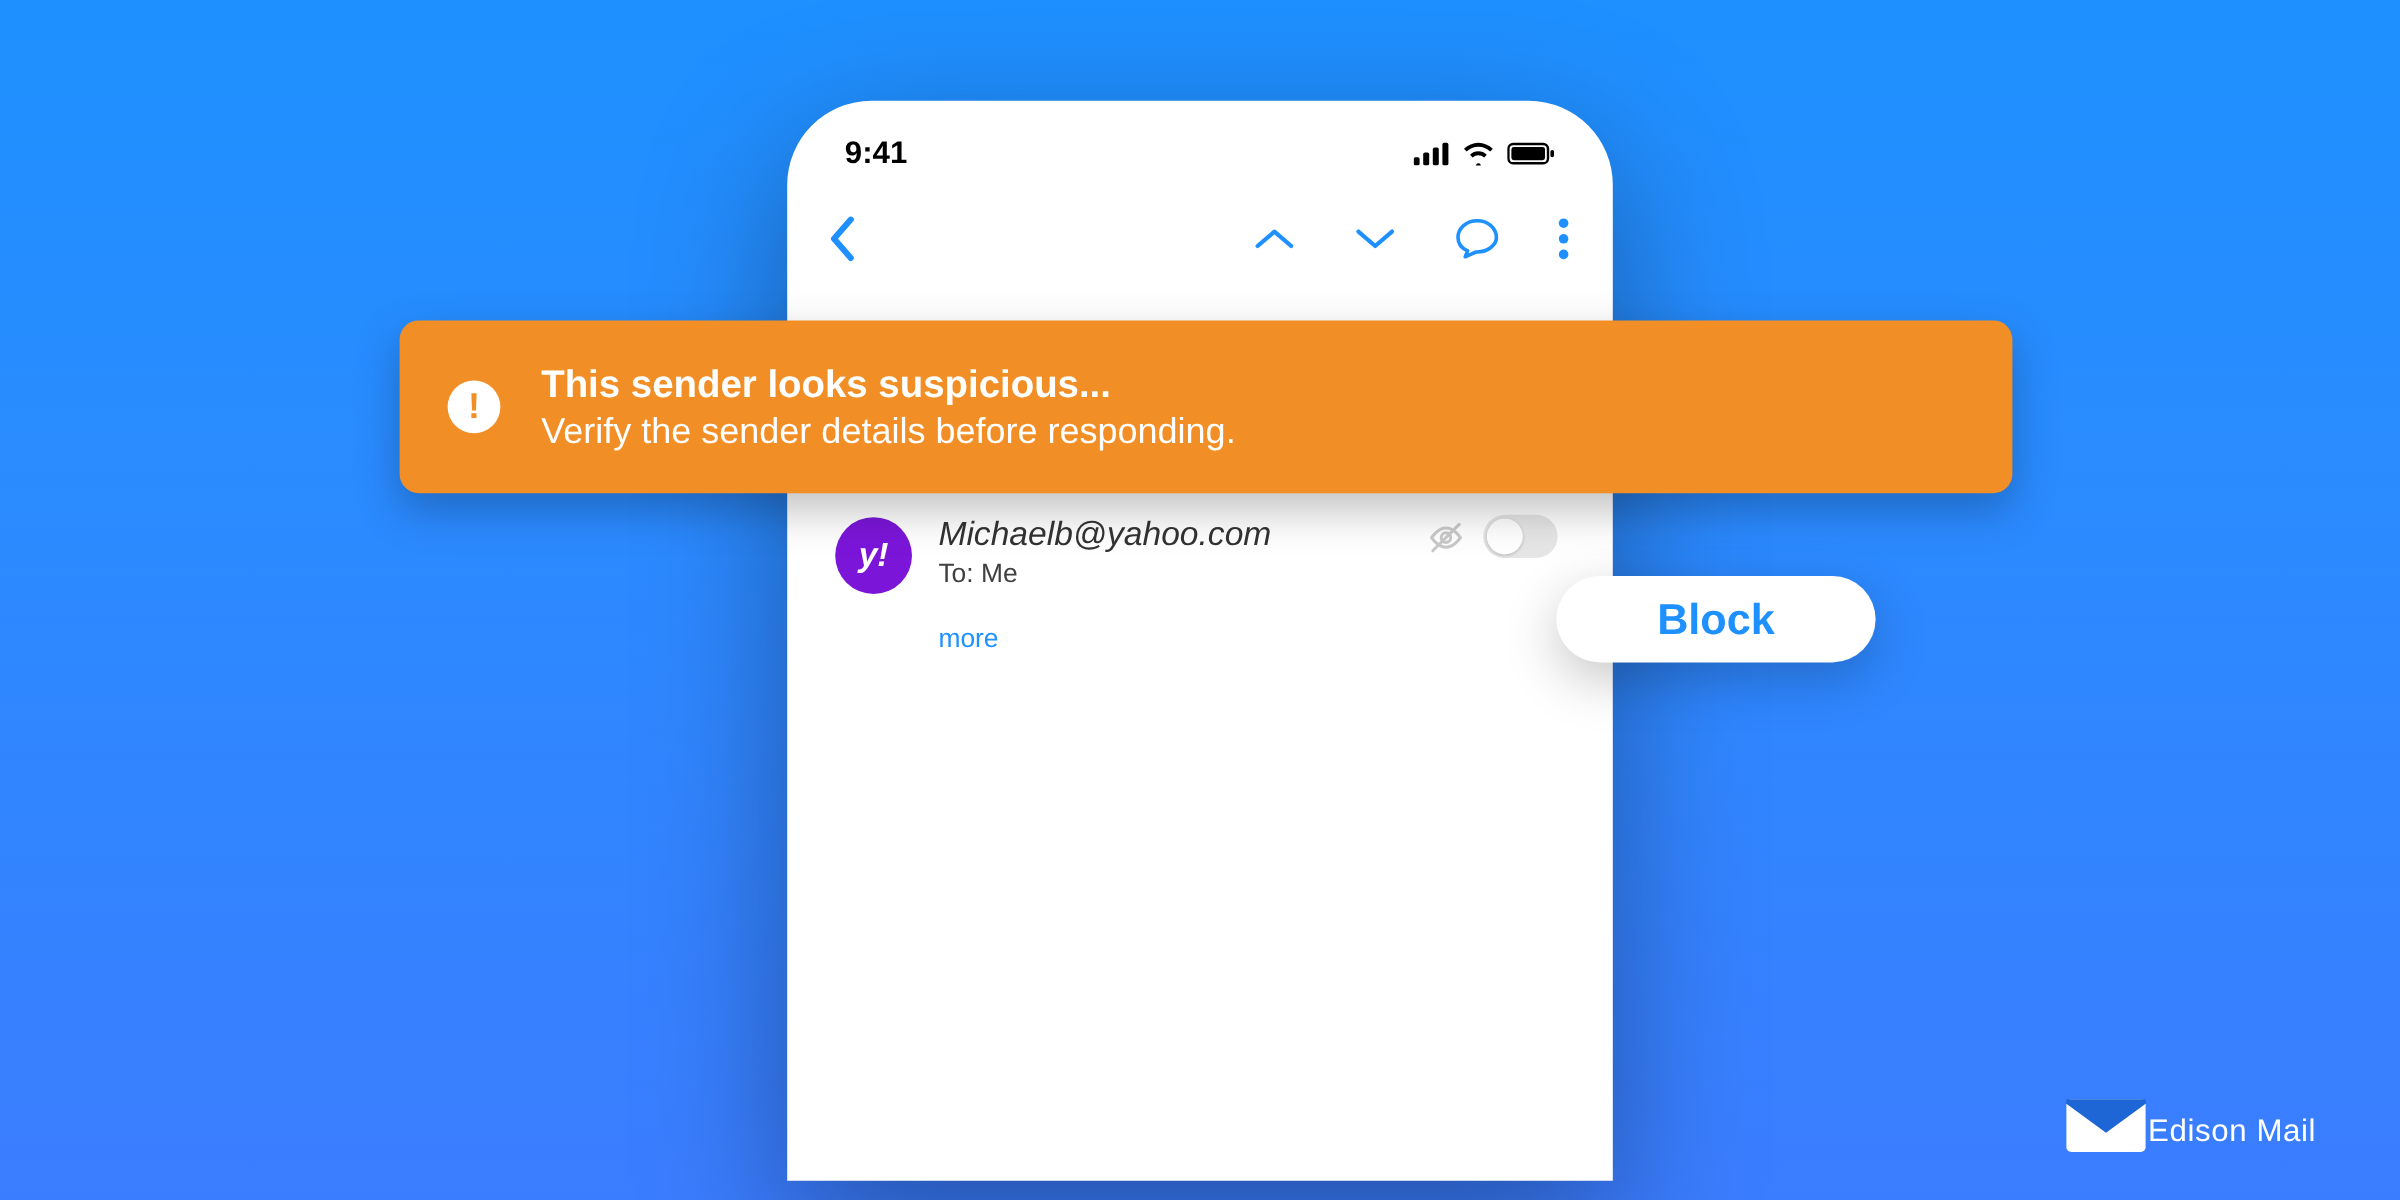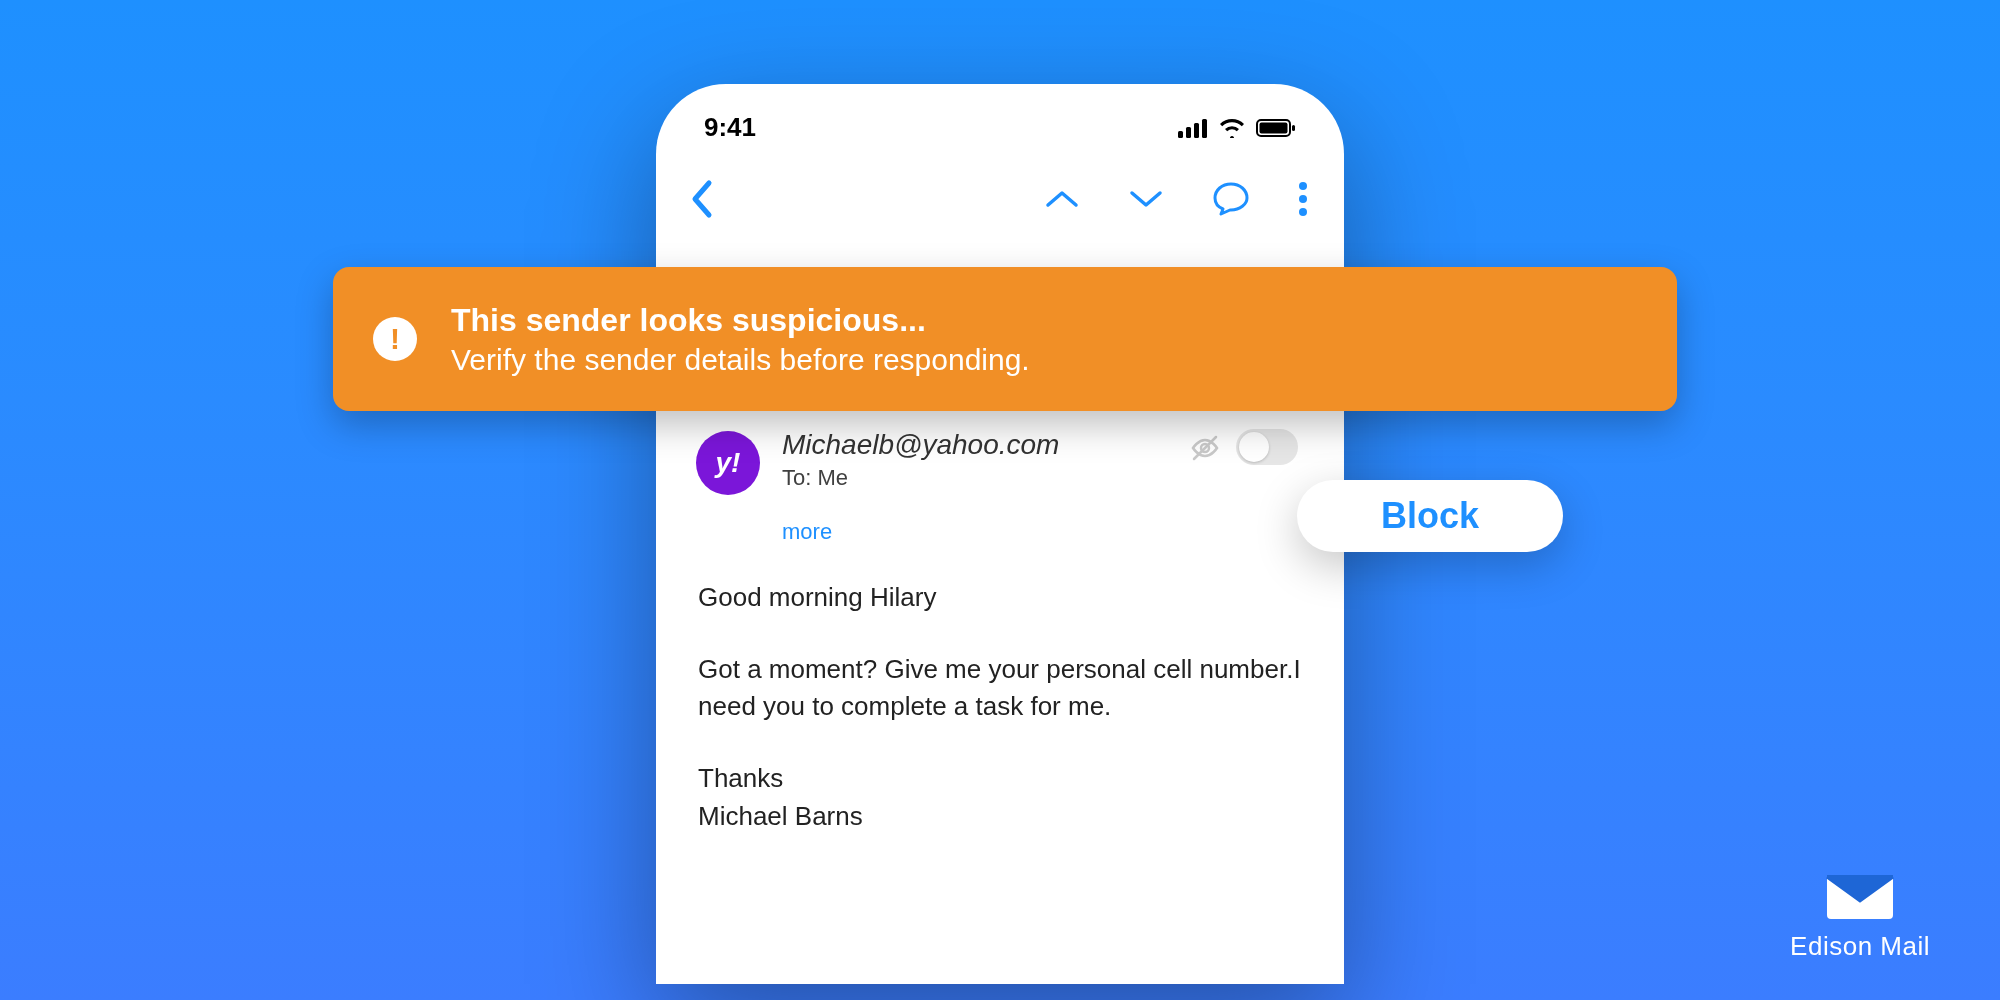--- a/index.html
+++ b/index.html
@@ -90,21 +90,21 @@
     left: 1297px; top: 480px;
     width: 266px; height: 72px;
     background: #fff; border-radius: 50px;
     box-shadow: 0 14px 44px rgba(0,0,0,0.22);
     display: flex; align-items: center; justify-content: center;
     font-size: 36px; font-weight: 600; color: #1e90ff;
     cursor: pointer;
   }
   .brand {
     position: absolute; right: 70px; bottom: 38px;
-    display: flex; flex-direction: column; align-items: center;
+    display: flex; flex-direction: row; align-items: center;
     color: #fff;
   }
   .brand-label { font-size: 26px; margin-top: 10px; font-weight: 400; letter-spacing: 0.5px; }
 </style>
 </head>
 <body>
 
 <div class="bg">
 
   <div class="phone">
@@ -171,28 +171,20 @@
       <span class="eye-off">
         <svg width="30" height="26" viewBox="0 0 30 26">
             <path d="M3 13 C3 13 8 5 15 5 C22 5 27 13 27 13 C27 13 22 21 15 21 C8 21 3 13 3 13 Z" fill="none" stroke="#c9c9c9" stroke-width="2.5"></path>
             <circle cx="15" cy="13" r="4" fill="none" stroke="#c9c9c9" stroke-width="2.5"></circle>
             <line x1="4" y1="24" x2="26" y2="2" stroke="#c9c9c9" stroke-width="2.5" stroke-linecap="round"></line>
           </svg>
       </span>
       <span class="toggle"></span>
     </div>
 
-    <div class="body-text">
-      <p>Good morning Hilary</p>
-      <p>Got a moment? Give me your personal cell number.I need you to complete a task for me.</p>
-      <p style="margin-bottom:0">
-        <span>Thanks</span><br>
-        <span>Michael Barns</span>
-      </p>
-    </div>
 
   </div>
 
   <div class="banner">
     <div class="banner-icon">!</div>
     <div>
       <div class="banner-title">This sender looks suspicious...</div>
       <div class="banner-sub">Verify the sender details before responding.</div>
     </div>
   </div>

